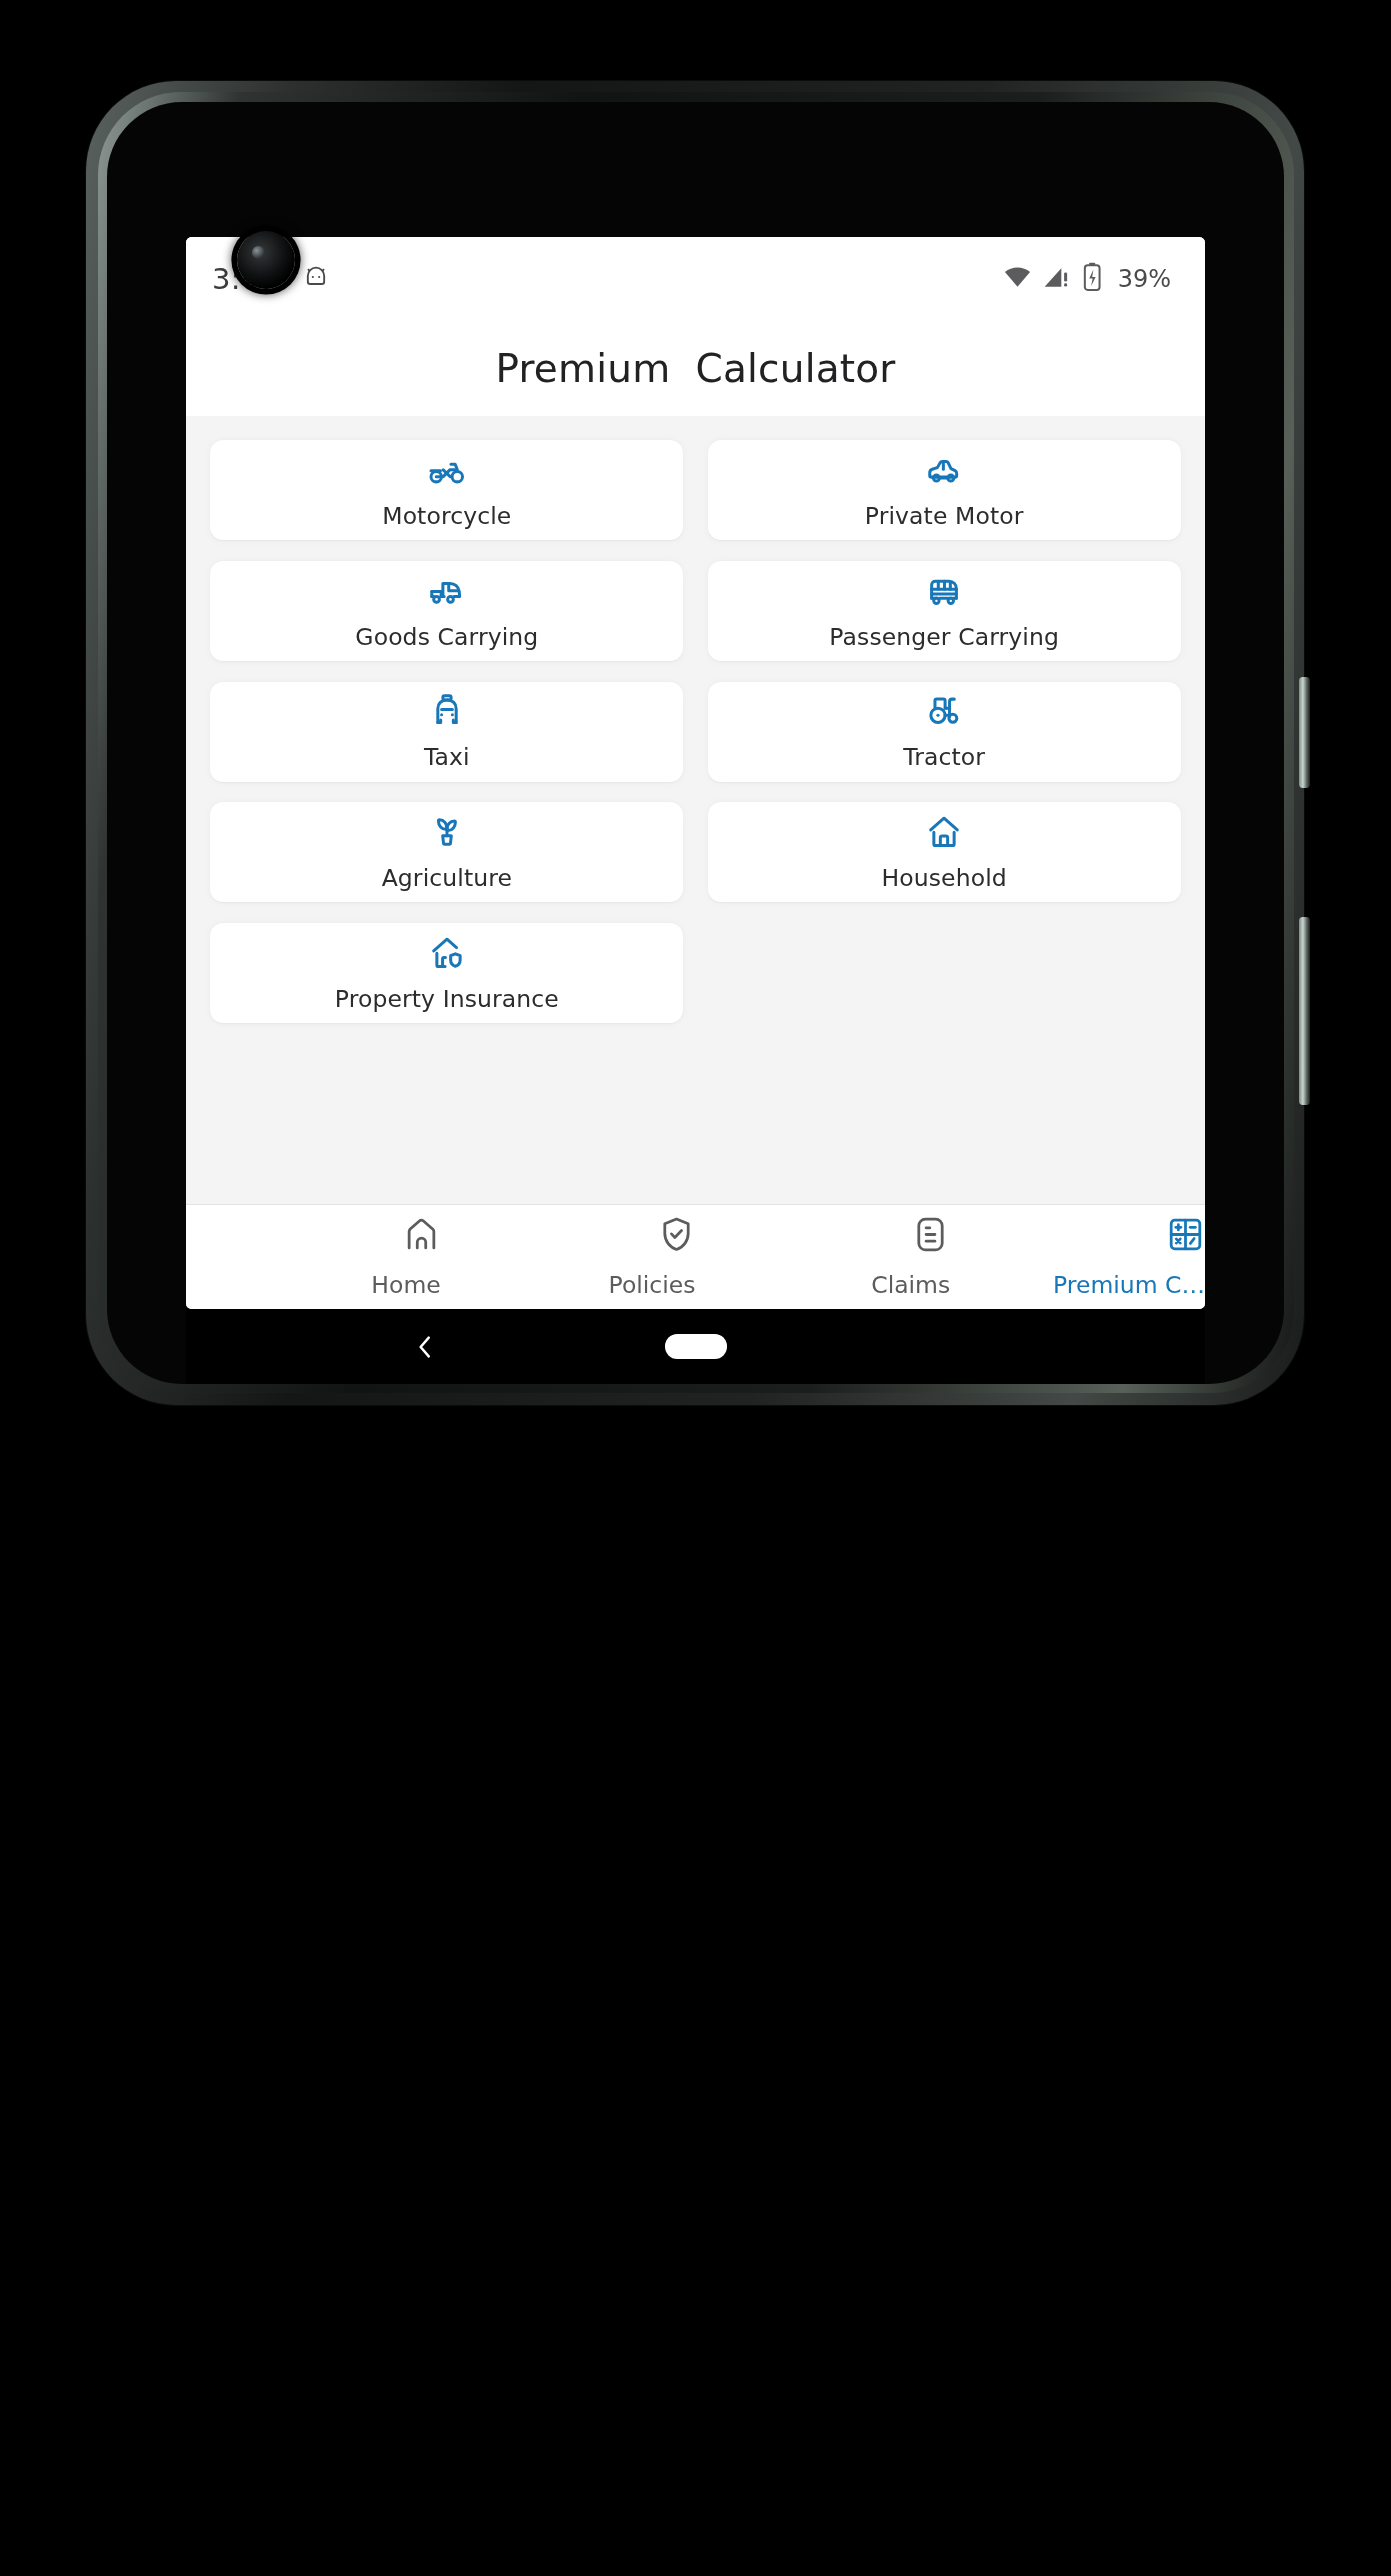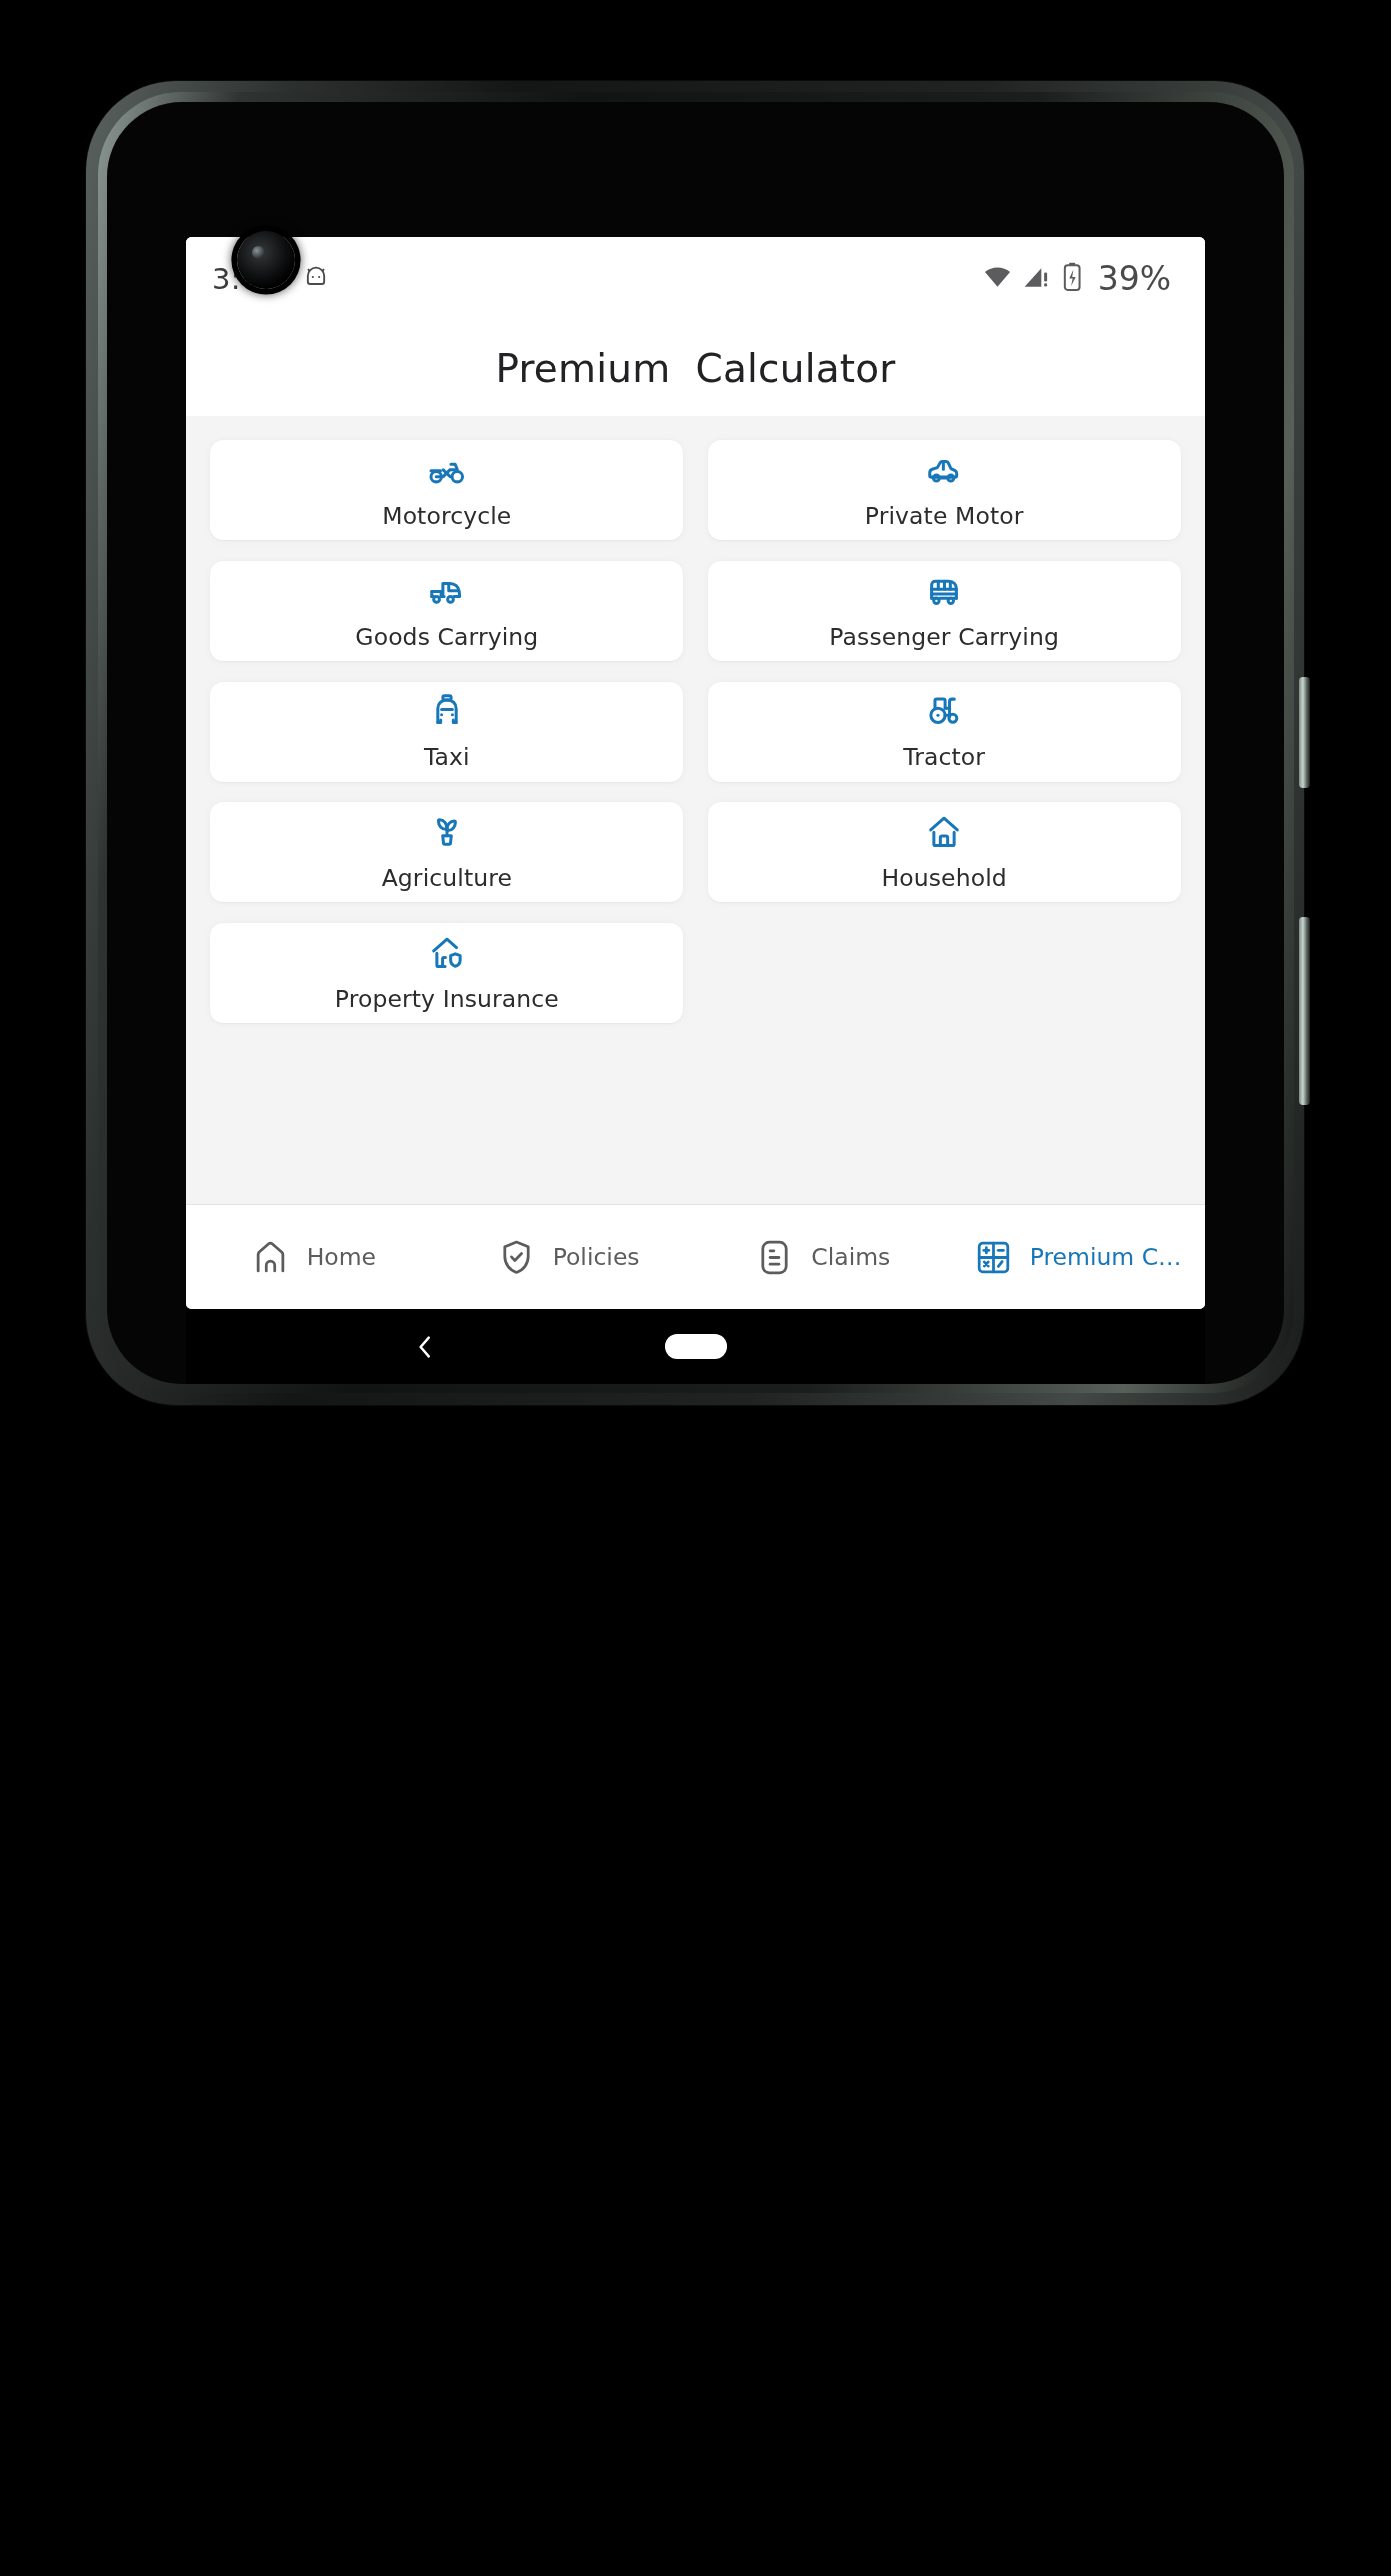--- a/index.html
+++ b/index.html
@@ -83,21 +83,21 @@
   }
   .status-left  { display: flex; align-items: center; gap: 24.4px; }
   .status-right { display: flex; align-items: center; gap: 9.4px; }
   .clock {
     font-size: 29px;
     color: #3c3c3c;
     font-weight: 400;
     letter-spacing: 0.2px;
   }
   .battery-pct {
-    font-size: 33px;
+    font-size: 24px;
     color: #4a4a4a;
     font-weight: 400;
     margin-left: 3.8px;
   }
   .st-icon { display: block; }
 
   
   .camera {
     position: absolute;
     left: 237px;
@@ -174,21 +174,22 @@
     width: 100%;
     height: 105px;
     background: #ffffff;
     border-top: 0.9px solid #e3e3e5;
     display: flex;
     align-items: center;
   }
   .nav-item {
     flex: 1;
     display: flex;
-    align-items: center;
+    flex-direction: column;
+    align-items: flex-end;
     justify-content: center;
     gap: 17px;
   }
   .nav-label {
     font-size: 23.5px;
     color: #5c5c5e;
     font-weight: 400;
     white-space: nowrap;
   }
   .nav-item.active .nav-label { color: #1877b8; }

